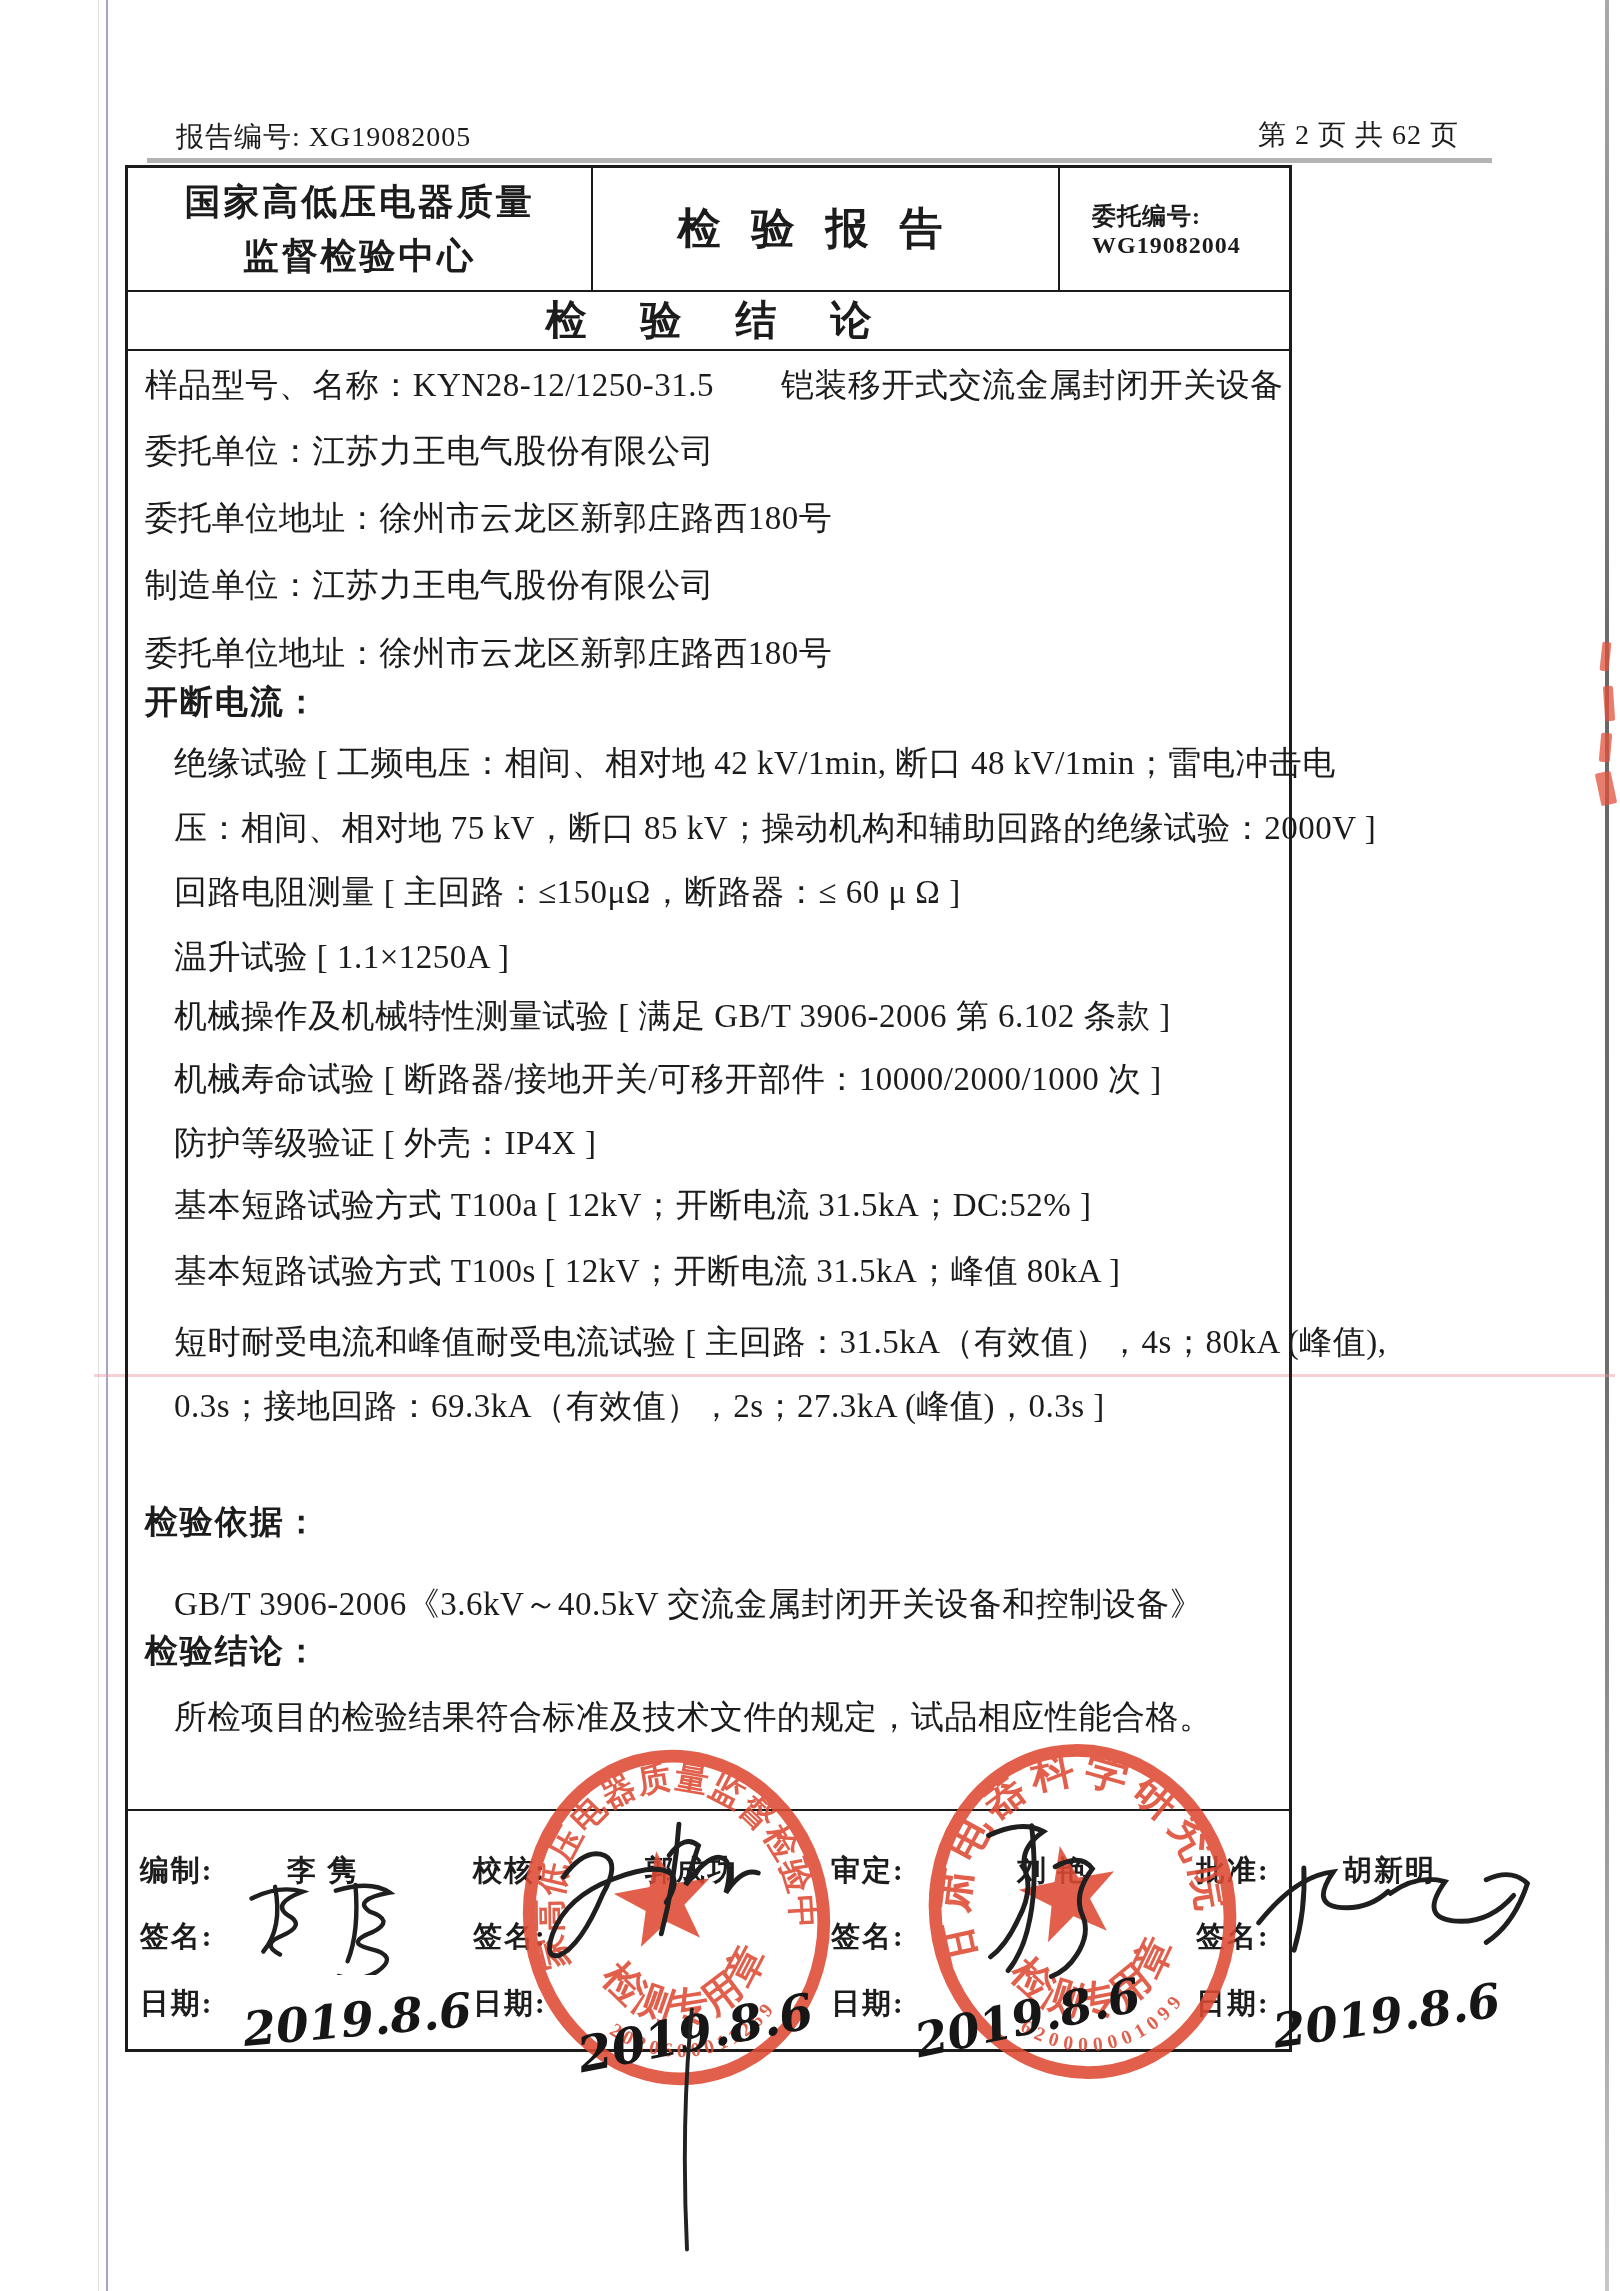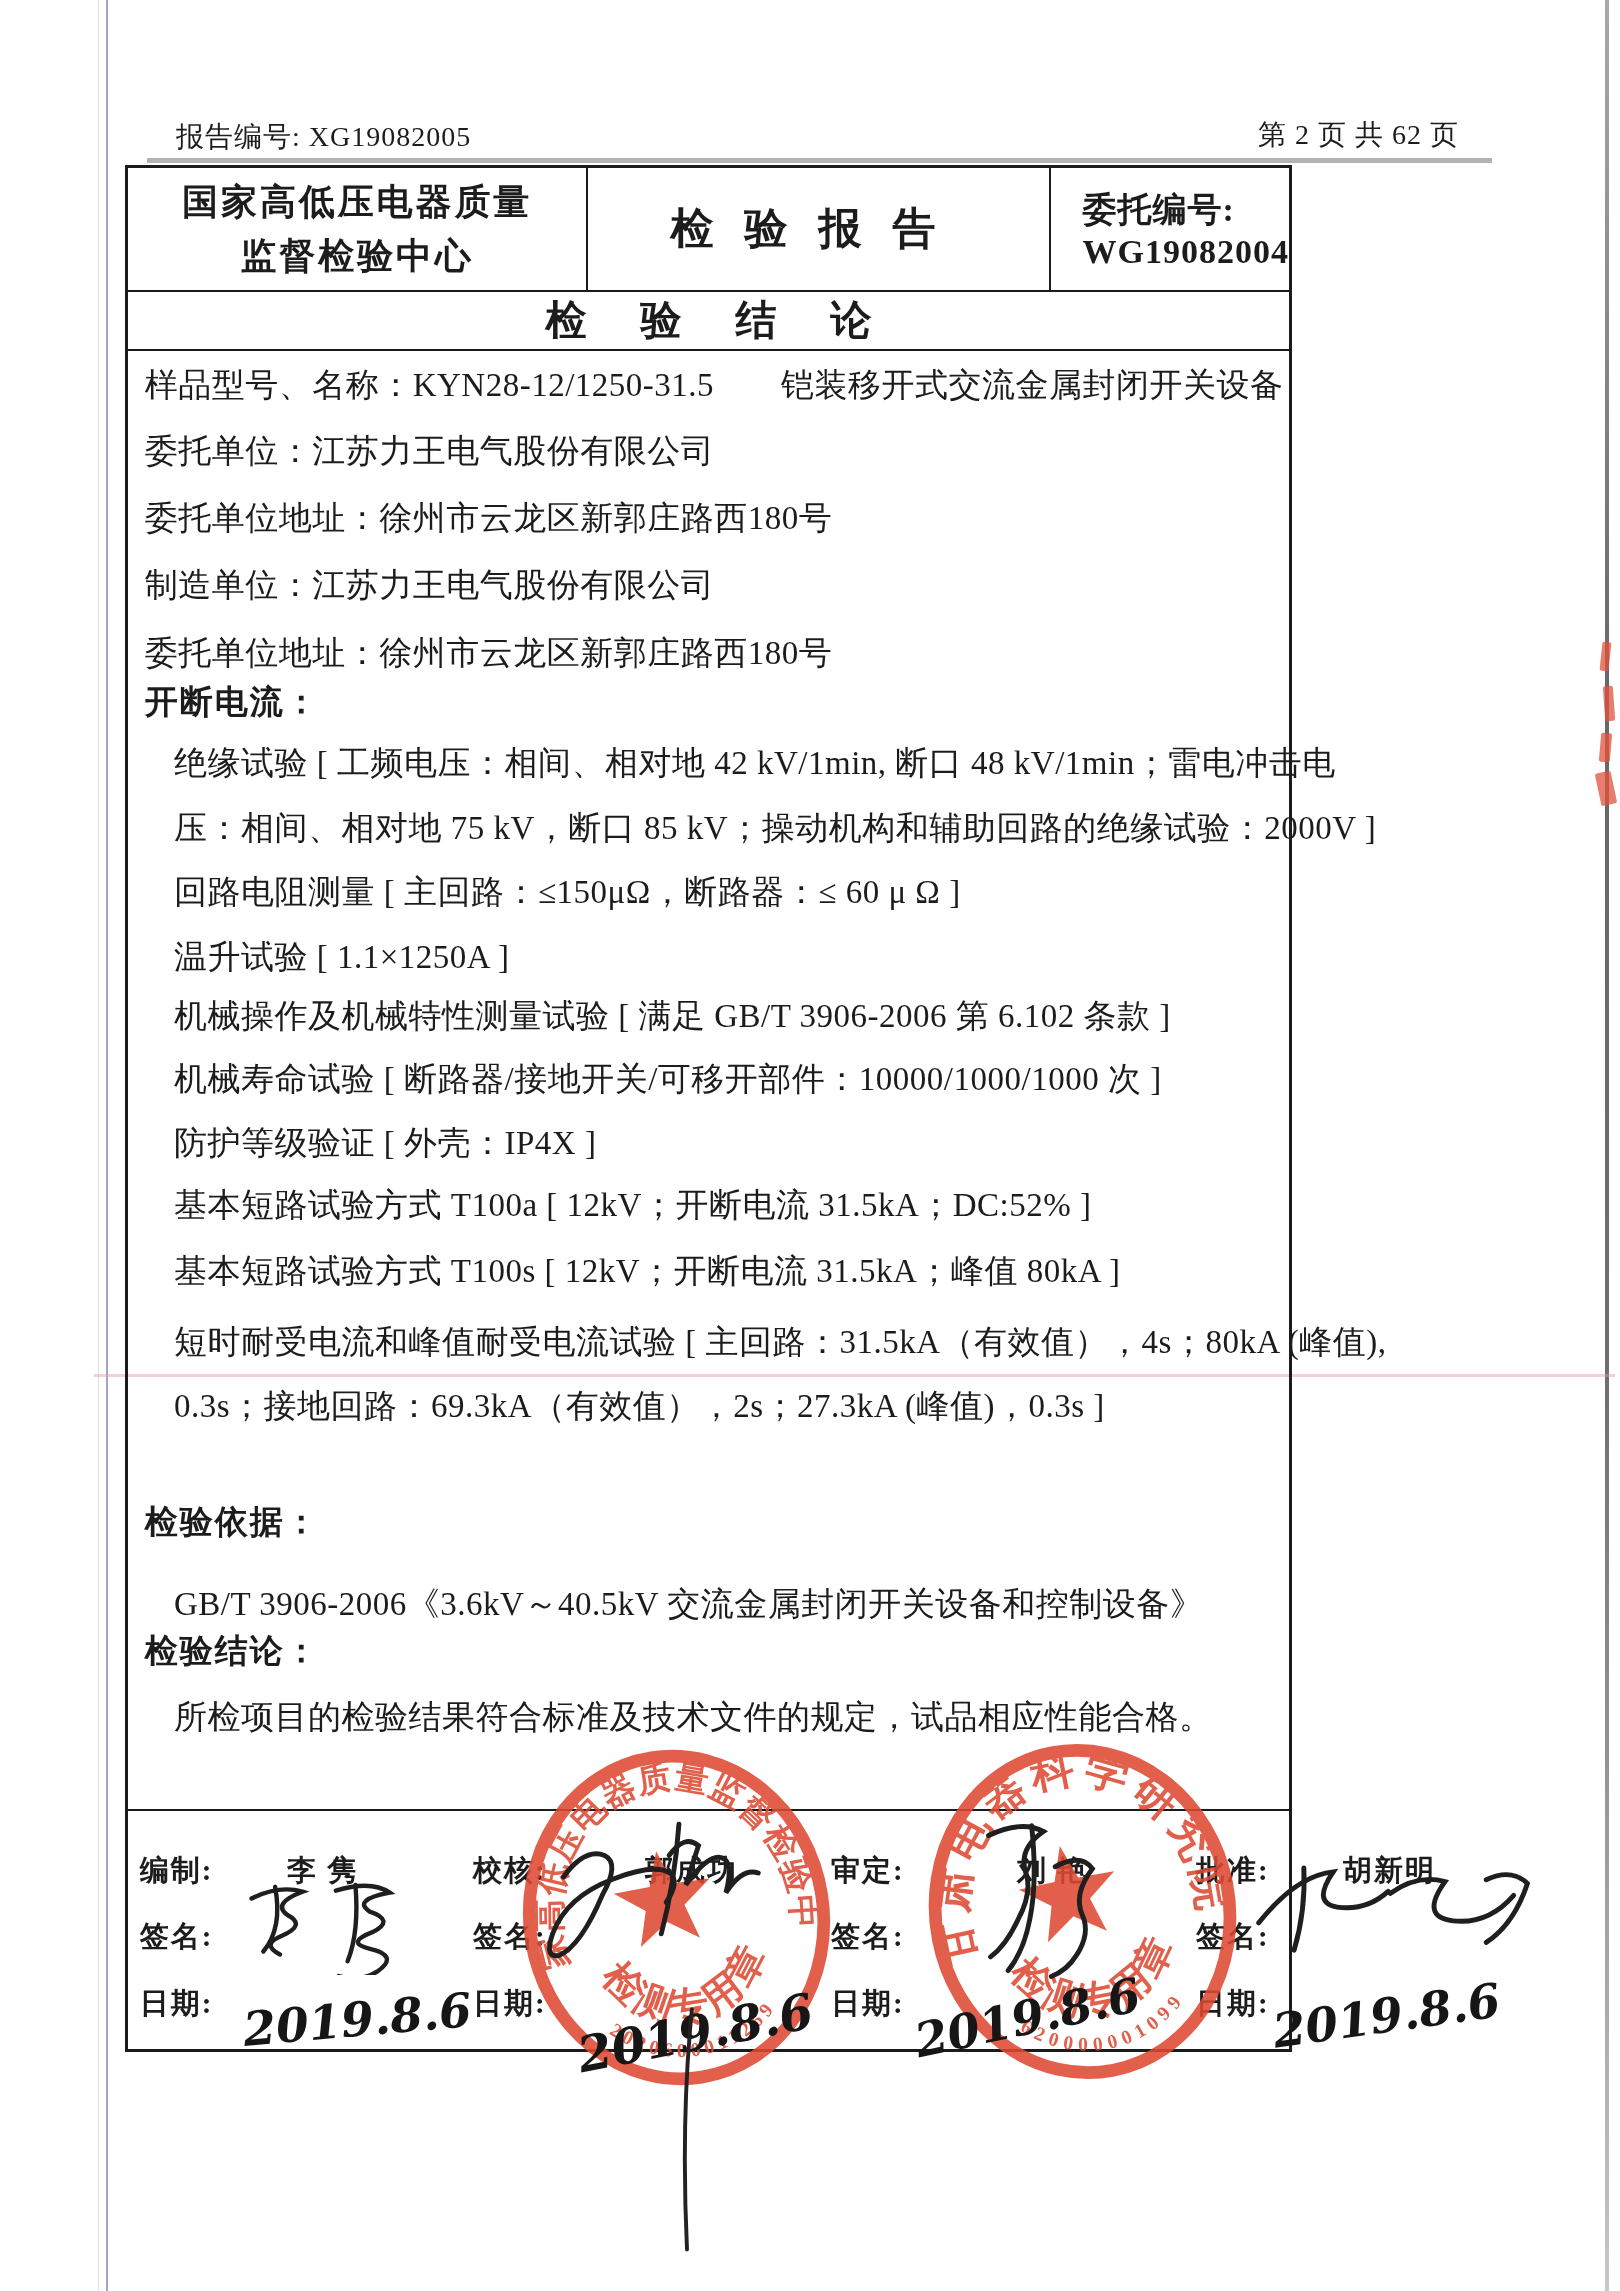--- a/index.html
+++ b/index.html
@@ -16,21 +16,21 @@
   #gray-topline{left:147px;top:158px;width:1345px;height:4.9px;background:#8a8a8a;opacity:.65;}
   
   .meta{font-size:28px;letter-spacing:1px;white-space:nowrap;}
   
   #main-table{left:125px;top:165px;width:1167px;height:1887px;border:3.9px solid #1b1b1b;box-sizing:border-box;}
   .row{position:absolute;left:0;right:0;box-sizing:border-box;}
   #row-header{top:0;height:124px;border-bottom:2.9px solid #1b1b1b;display:flex;}
   .hcell{box-sizing:border-box;height:100%;display:flex;flex-direction:column;justify-content:center;align-items:center;}
   #hcell-org{width:465px;border-right:2.9px solid #1b1b1b;font-size:36px;letter-spacing:2.9px;line-height:1.5;font-weight:600;}
   #hcell-title{width:467px;border-right:2.9px solid #1b1b1b;font-size:43px;font-weight:600;letter-spacing:31px;}
-  #hcell-no{flex:1;font-size:34px;font-weight:600;letter-spacing:1px;padding-left:32px;}
+  #hcell-no{flex:1;font-size:24px;font-weight:600;letter-spacing:1px;padding-left:32px;}
   #row-section{top:124px;height:59px;border-bottom:2.9px solid #1b1b1b;display:flex;align-items:center;justify-content:center;
       font-size:41px;font-weight:600;letter-spacing:54px;padding-left:54px;box-sizing:border-box;}
   #row-body{top:186px;height:1457px;border-bottom:2.9px solid #1b1b1b;}
   #row-sign{top:1647px;bottom:0;}
   
   .bline{position:absolute;white-space:nowrap;font-size:33px;letter-spacing:0.5px;line-height:1.1;}
   .lv0{left:16.7px;}
   .lv1{left:46px;}
   .blabel{font-weight:700;letter-spacing:2px;}
   
@@ -81,21 +81,21 @@
     <div class="bline lv0" style="top:79px;">委托单位：江苏力王电气股份有限公司</div>
     <div class="bline lv0" style="top:146px;">委托单位地址：徐州市云龙区新郭庄路西180号</div>
     <div class="bline lv0" style="top:213px;">制造单位：江苏力王电气股份有限公司</div>
     <div class="bline lv0" style="top:281px;">委托单位地址：徐州市云龙区新郭庄路西180号</div>
     <div class="bline lv0 blabel" style="top:330px;">开断电流：</div>
     <div class="bline lv1" style="top:391px;">绝缘试验 [ 工频电压：相间、相对地 42 kV/1min, 断口 48 kV/1min；雷电冲击电</div>
     <div class="bline lv1" style="top:456px;">压：相间、相对地 75 kV，断口 85 kV；操动机构和辅助回路的绝缘试验：2000V ]</div>
     <div class="bline lv1" style="top:520px;">回路电阻测量 [ 主回路：≤150μΩ，断路器：≤ 60 μ Ω ]</div>
     <div class="bline lv1" style="top:585px;">温升试验 [ 1.1×1250A ]</div>
     <div class="bline lv1" style="top:644px;">机械操作及机械特性测量试验 [ 满足 GB/T 3906-2006 第 6.102 条款 ]</div>
-    <div class="bline lv1" style="top:707px;">机械寿命试验 [ 断路器/接地开关/可移开部件：10000/1000/1000 次 ]</div>
+    <div class="bline lv1" style="top:707px;">机械寿命试验 [ 断路器/接地开关/可移开部件：10000/2000/1000 次 ]</div>
     <div class="bline lv1" style="top:771px;">防护等级验证 [ 外壳：IP4X ]</div>
     <div class="bline lv1" style="top:833px;">基本短路试验方式 T100a [ 12kV；开断电流 31.5kA；DC:52% ]</div>
     <div class="bline lv1" style="top:899px;">基本短路试验方式 T100s [ 12kV；开断电流 31.5kA；峰值 80kA ]</div>
     <div class="bline lv1" style="top:970px;">短时耐受电流和峰值耐受电流试验 [ 主回路：31.5kA（有效值），4s；80kA (峰值),</div>
     <div class="bline lv1" style="top:1034px;">0.3s；接地回路：69.3kA（有效值），2s；27.3kA (峰值)，0.3s ]</div>
     <div class="bline lv0 blabel" style="top:1150px;">检验依据：</div>
     <div class="bline lv1" style="top:1232px;">GB/T 3906-2006《3.6kV～40.5kV 交流金属封闭开关设备和控制设备》</div>
     <div class="bline lv0 blabel" style="top:1279px;">检验结论：</div>
     <div class="bline lv1" style="top:1345px;">所检项目的检验结果符合标准及技术文件的规定，试品相应性能合格。</div>
   </div>

